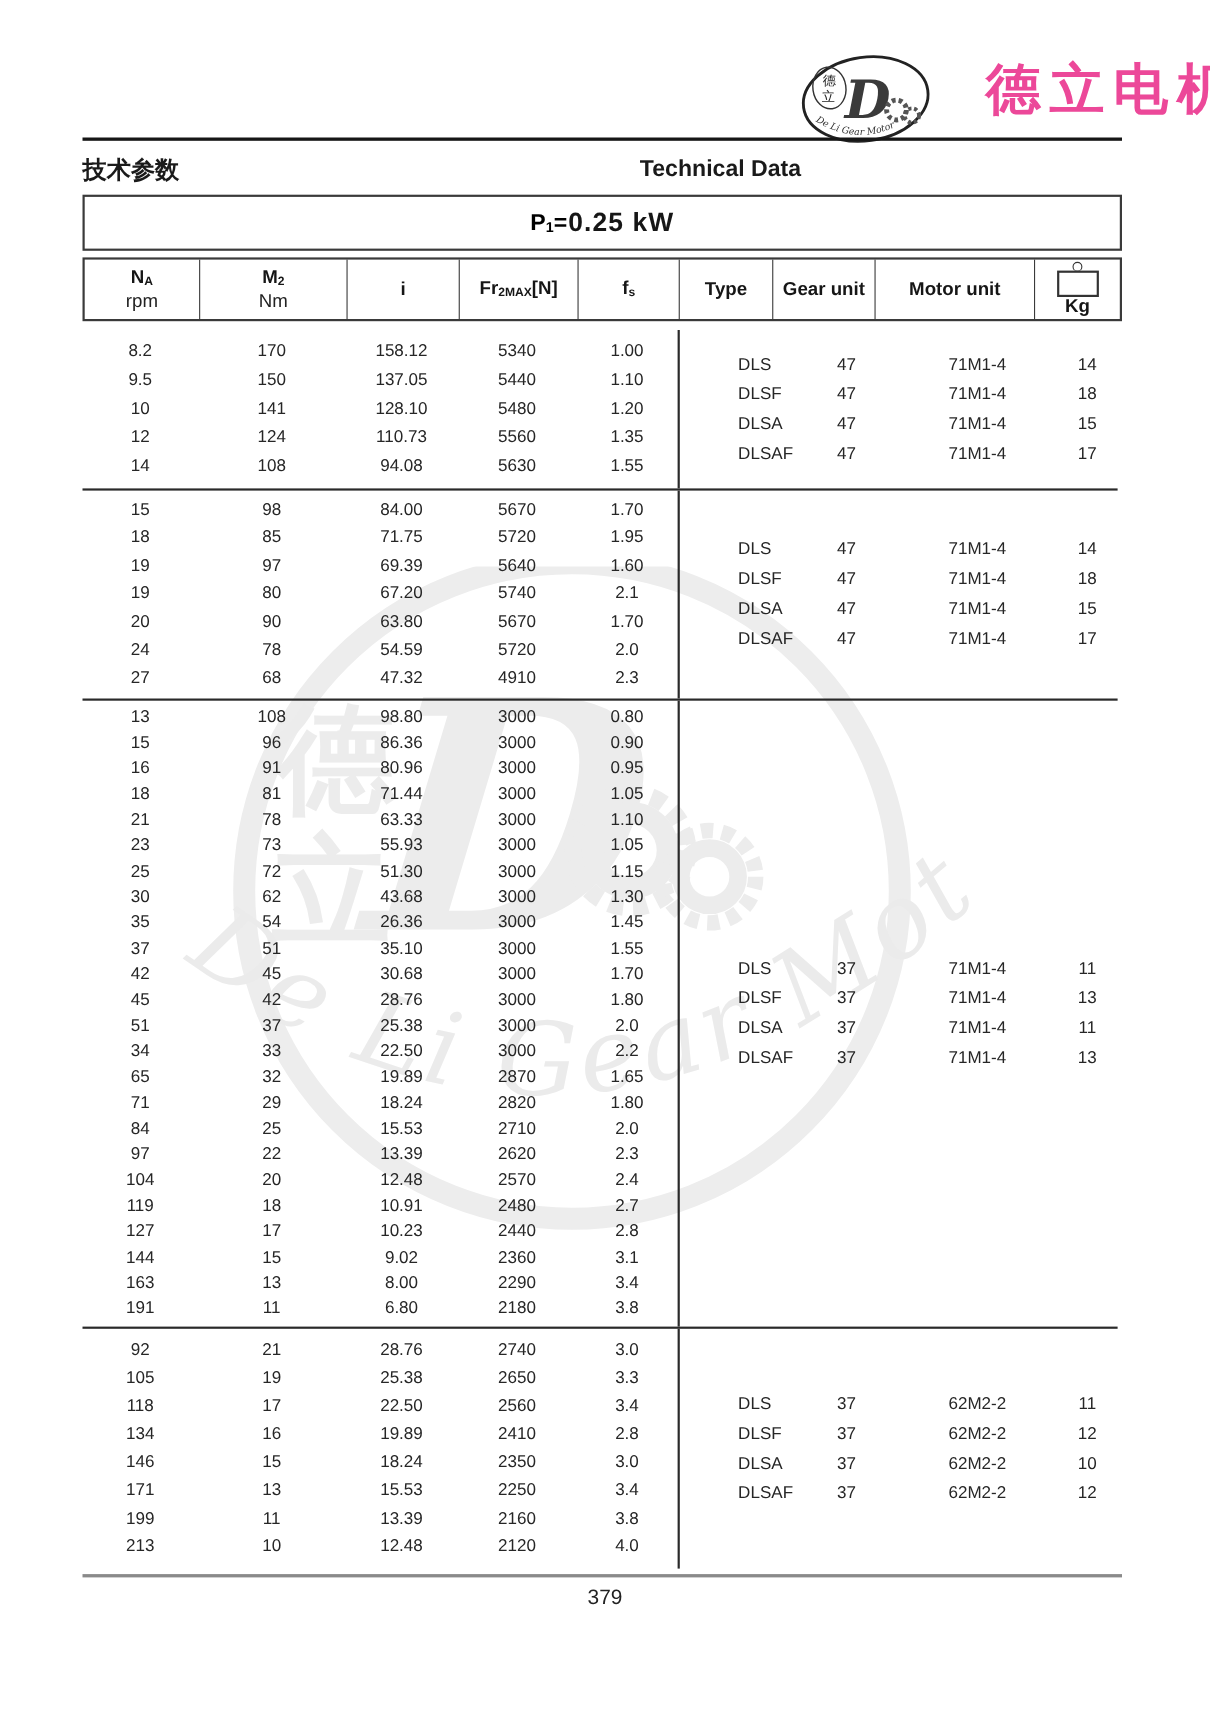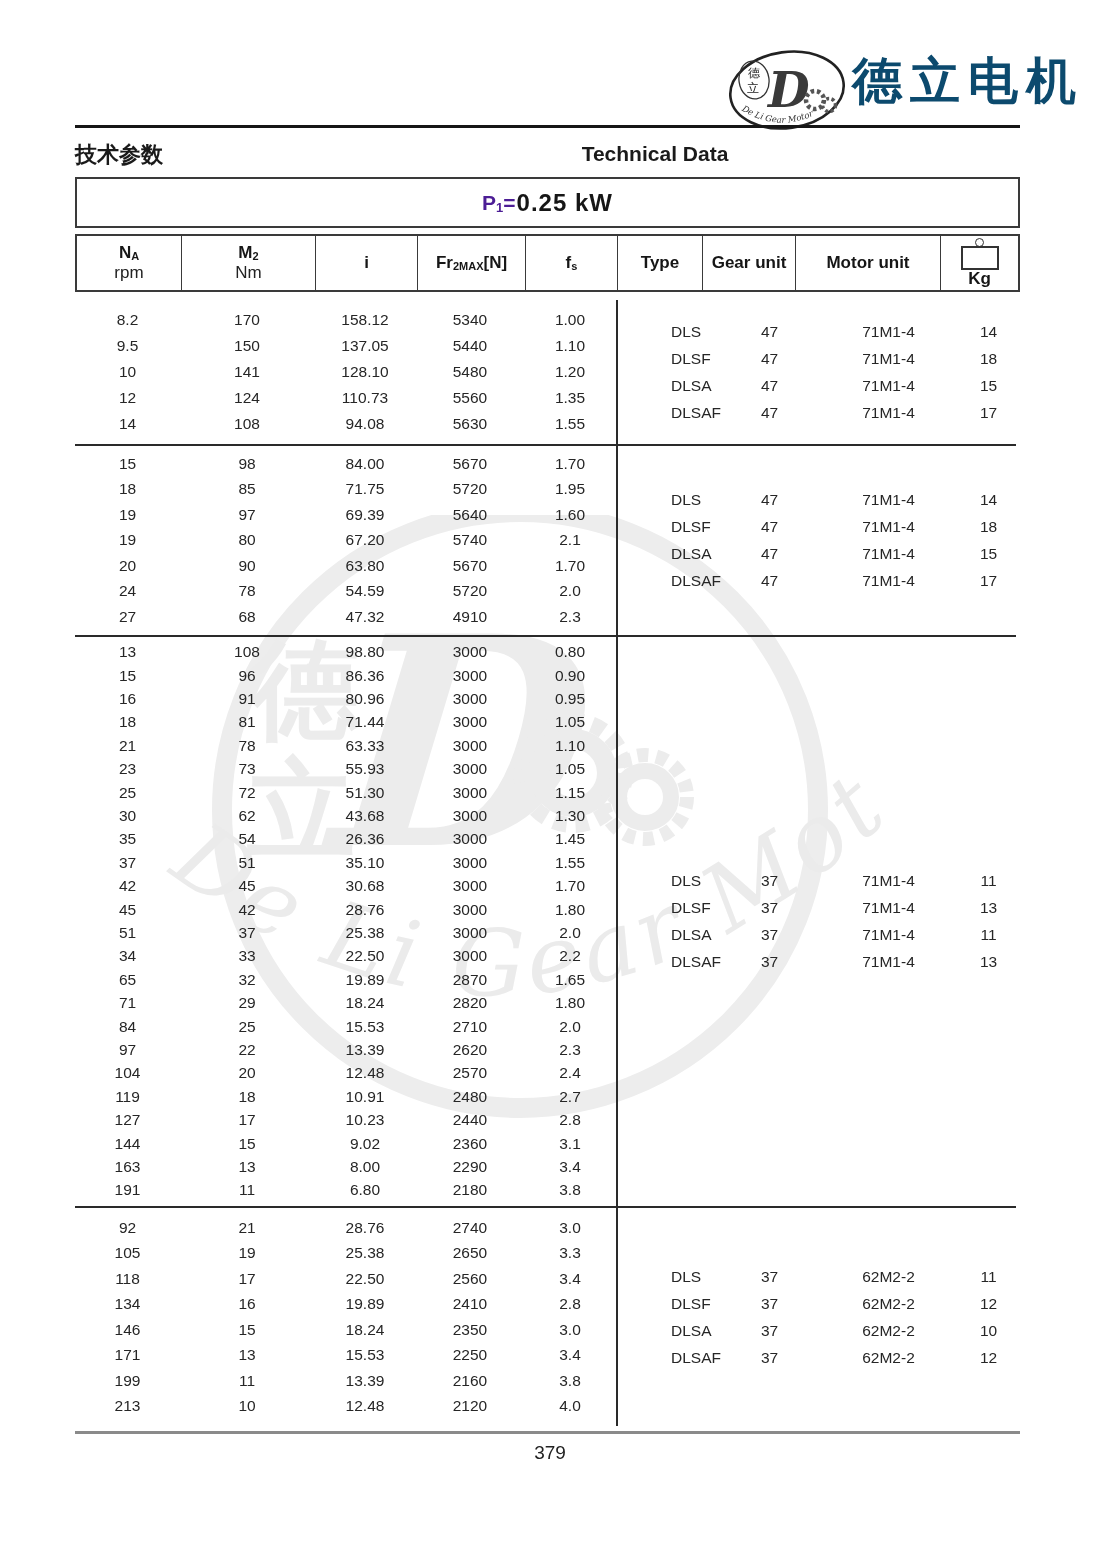--- a/index.html
+++ b/index.html
@@ -2,30 +2,30 @@
 <html><head>
 <meta charset="utf-8">
 <style>
   html,body{margin:0;padding:0;background:#fff;}
   .page{position:relative;width:1100px;height:1555px;background:#fff;overflow:hidden;
         font-family:"Liberation Sans", sans-serif;color:#222;}
   
   .watermark{position:absolute;left:105px;top:515px;z-index:0;pointer-events:none;}
   
   .logo{position:absolute;left:724px;top:44px;z-index:2;}
-  .brand-cn{position:absolute;left:852px;top:48px;width:180px;font-family:Liberation Sans, sans-serif;
-            font-size:50px;font-weight:bold;letter-spacing:8px;color:#0c4a6e;white-space:nowrap;z-index:2;}
+  .brand-cn{position:absolute;left:896px;top:48px;width:180px;font-family:Liberation Sans, sans-serif;
+            font-size:50px;font-weight:bold;letter-spacing:8px;color:#ec4899;white-space:nowrap;z-index:2;}
   .header-rule{position:absolute;left:75px;top:125px;width:945px;height:3px;background:#161616;z-index:2;}
   .section-cn{position:absolute;left:75px;top:140px;font-size:22px;font-weight:bold;color:#1a1a1a;z-index:2;}
   .section-en{position:absolute;left:455px;top:142px;width:400px;text-align:center;font-size:21px;
               font-weight:bold;color:#1a1a1a;z-index:2;}
   
   .title-box{position:absolute;left:75px;top:177px;width:941px;height:47px;border:2px solid #3a3a3a;
              display:flex;align-items:center;justify-content:center;background:transparent;z-index:2;}
-  .p-label{font-size:21px;font-weight:bold;color:#4c1d95;}
+  .p-label{font-size:21px;font-weight:bold;color:#000000;}
   .p-label .sub{font-size:13px;vertical-align:-2px;}
   .p-value{font-size:24px;font-weight:bold;color:#161616;letter-spacing:1px;margin-left:1px;}
   
   .col-header{position:absolute;left:75px;top:234px;width:941px;height:54px;border:2px solid #3a3a3a;
               display:grid;grid-template-columns:105px 134px 102px 108px 92px 85px 93px 145px 1fr;z-index:2;background:transparent;}
   .col-header .hcell{border-right:1.8px solid #3a3a3a;display:flex;flex-direction:column;
                      align-items:center;justify-content:center;line-height:1.05;}
   .col-header .hcell:last-child{border-right:none;}
   .hmain{font-size:17px;font-weight:bold;color:#161616;}
   .hmain .sub{font-size:11px;font-weight:bold;vertical-align:-2px;}

